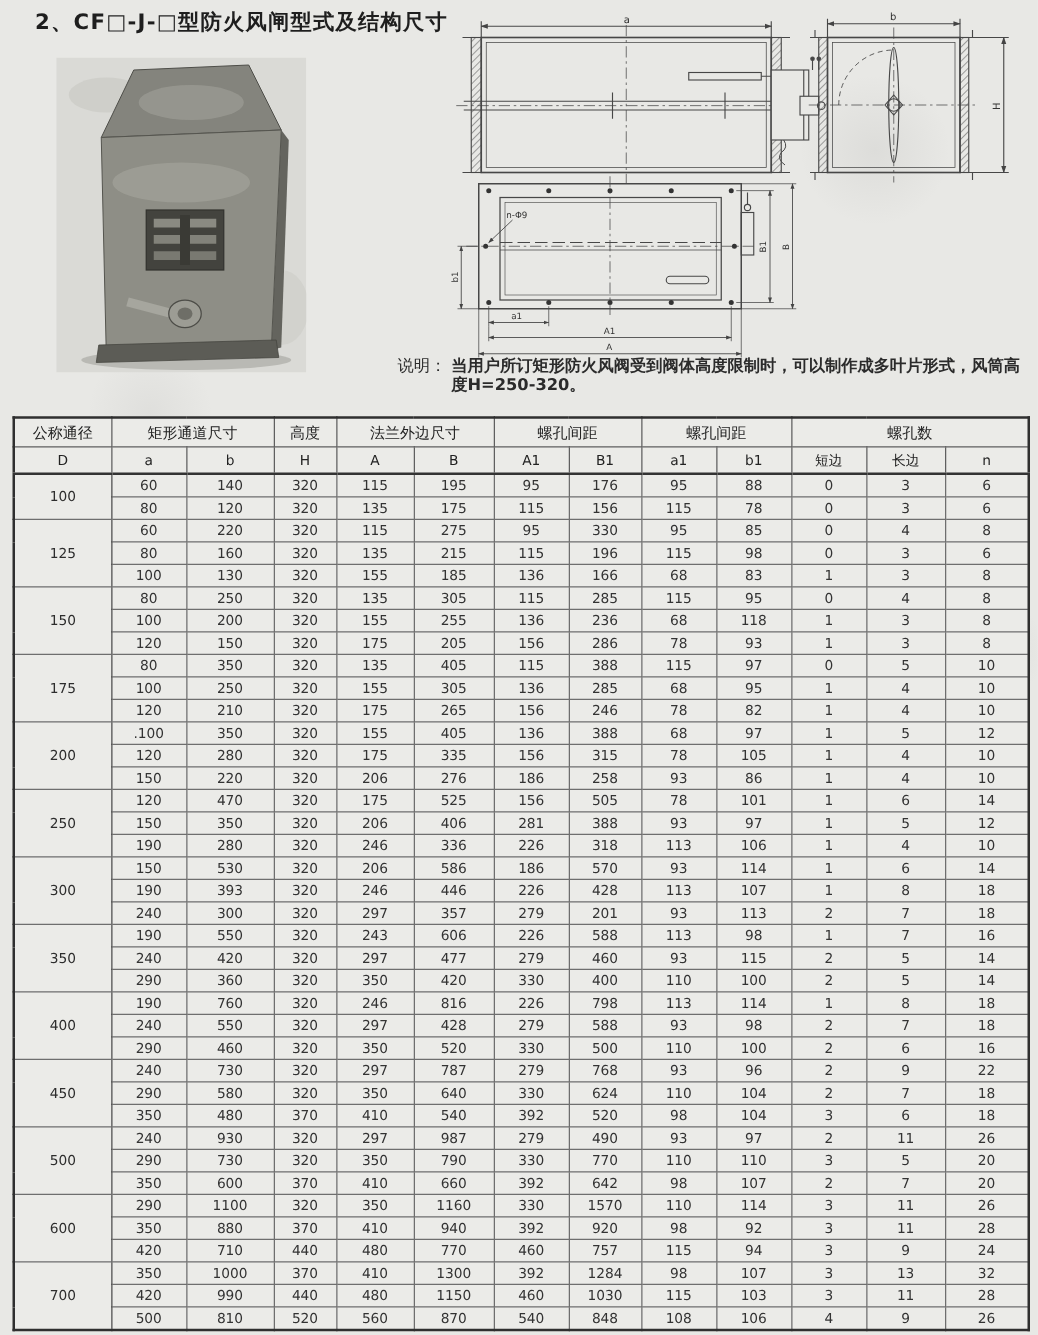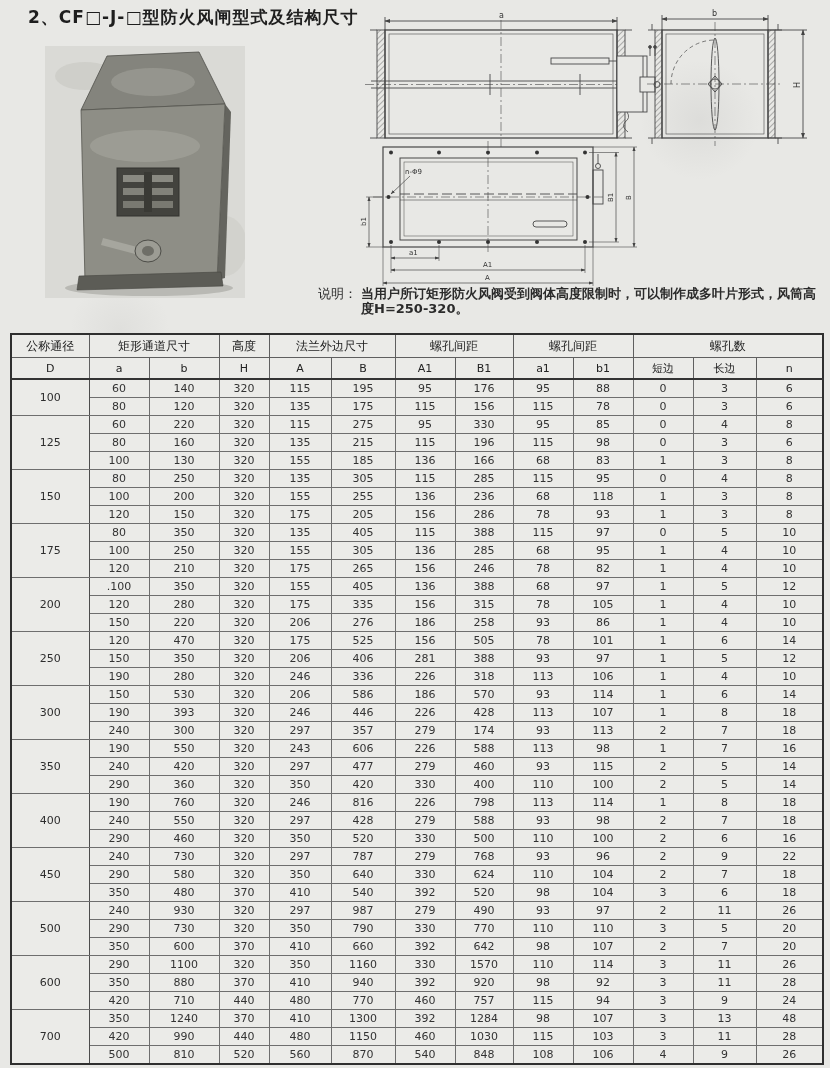--- a/index.html
+++ b/index.html
@@ -552,21 +552,21 @@
         <td>8</td>
         <td>18</td>
       </tr>
       <tr>
         <td>240</td>
         <td>300</td>
         <td>320</td>
         <td>297</td>
         <td>357</td>
         <td>279</td>
-        <td>174</td>
+        <td>201</td>
         <td>93</td>
         <td>113</td>
         <td>2</td>
         <td>7</td>
         <td>18</td>
       </tr>
       <tr class="group-start">
         <td rowspan="3" class="dcol">350</td>
         <td>190</td>
         <td>550</td>
@@ -777,31 +777,31 @@
         <td>757</td>
         <td>115</td>
         <td>94</td>
         <td>3</td>
         <td>9</td>
         <td>24</td>
       </tr>
       <tr class="group-start">
         <td rowspan="3" class="dcol">700</td>
         <td>350</td>
-        <td>1240</td>
+        <td>1000</td>
         <td>370</td>
         <td>410</td>
         <td>1300</td>
         <td>392</td>
         <td>1284</td>
         <td>98</td>
         <td>107</td>
         <td>3</td>
         <td>13</td>
-        <td>48</td>
+        <td>32</td>
       </tr>
       <tr>
         <td>420</td>
         <td>990</td>
         <td>440</td>
         <td>480</td>
         <td>1150</td>
         <td>460</td>
         <td>1030</td>
         <td>115</td>

